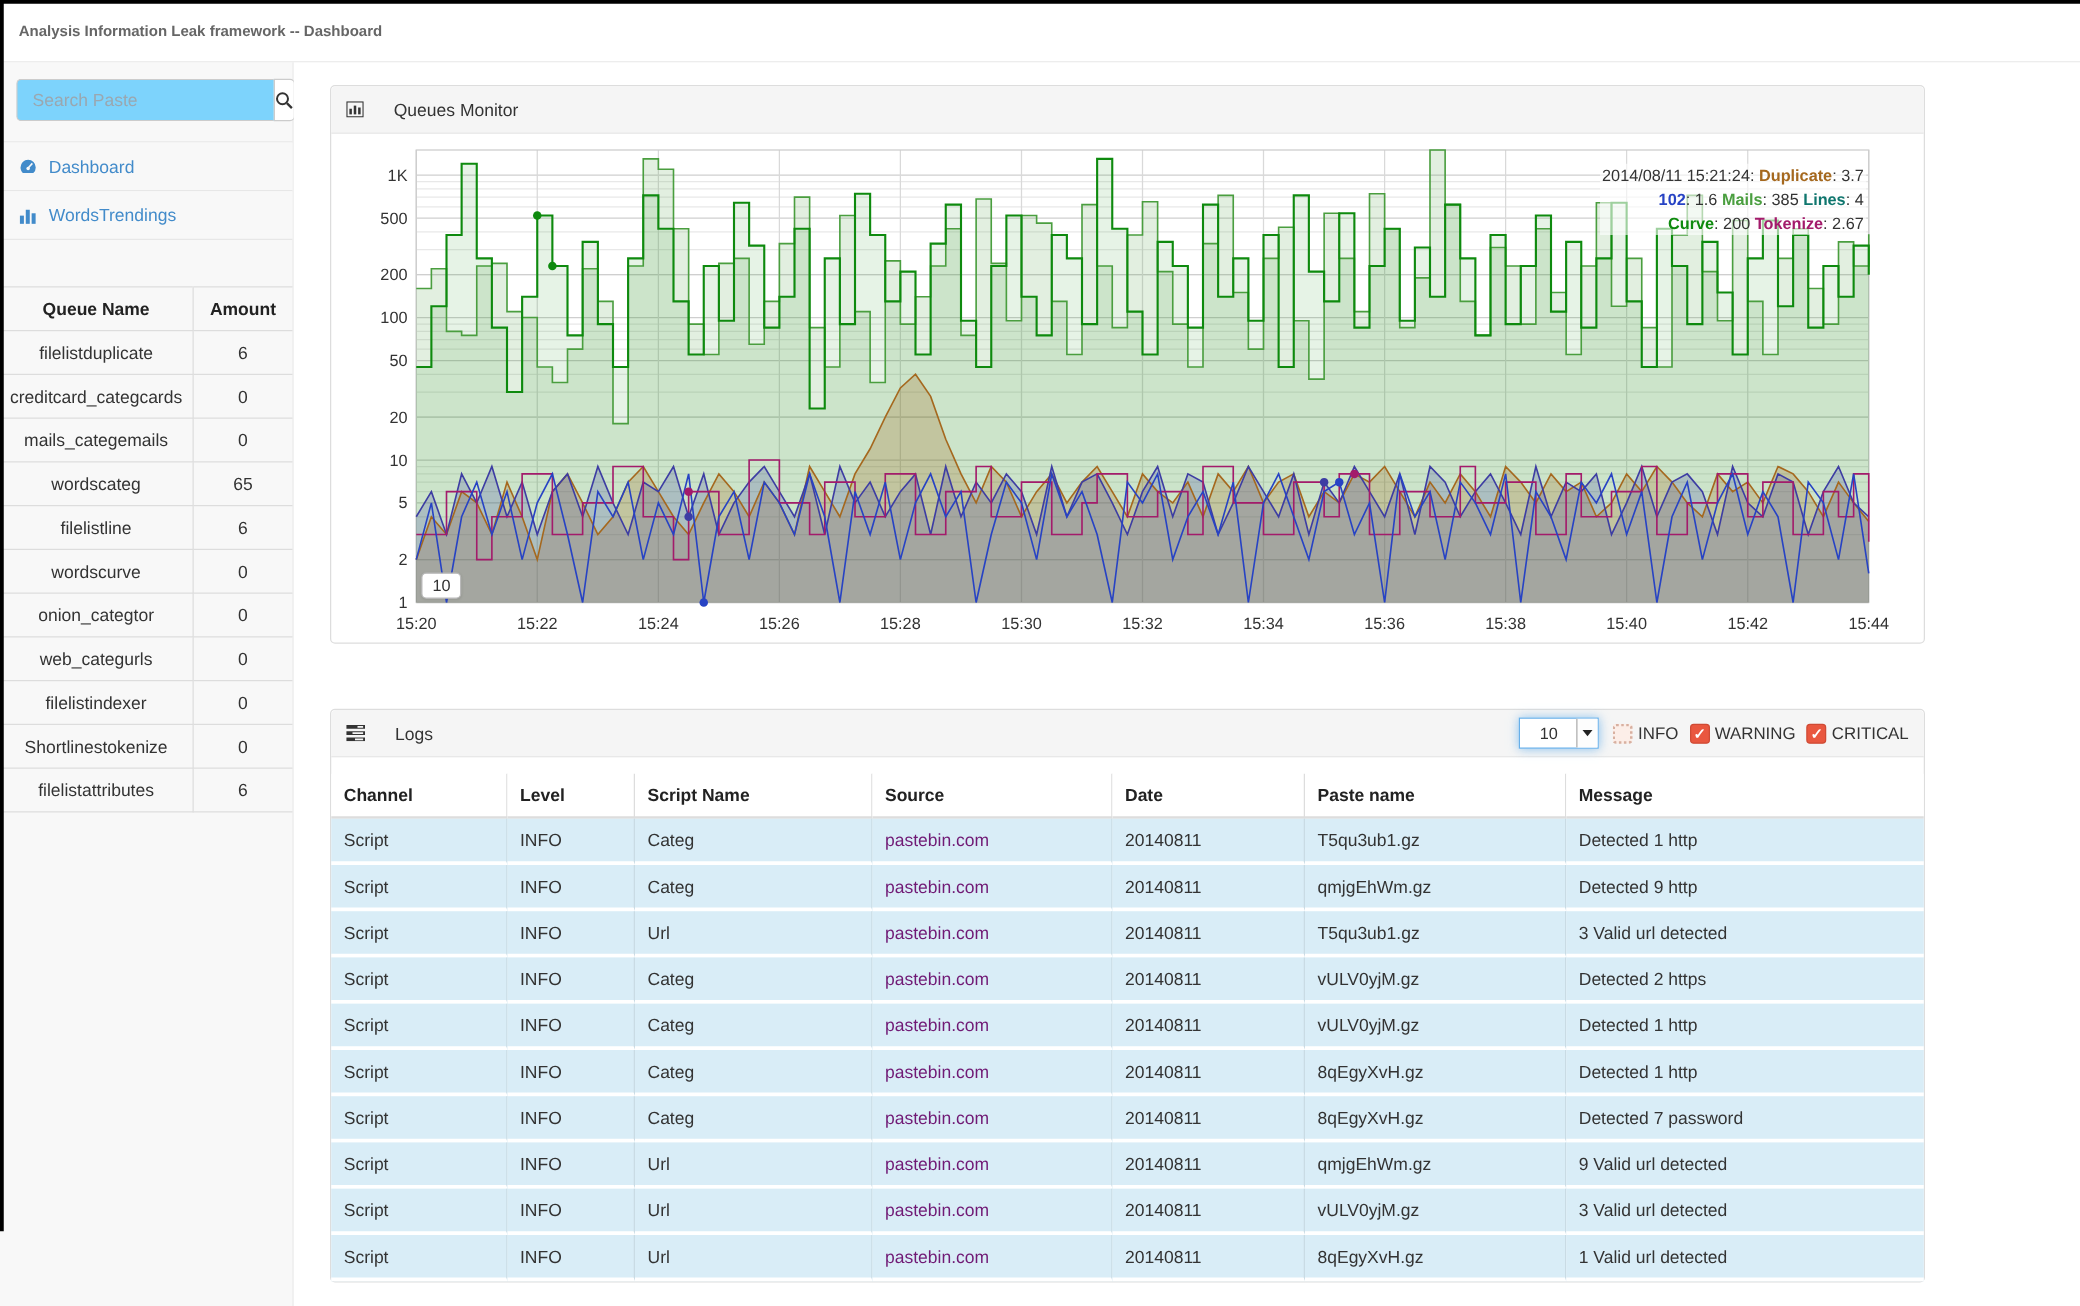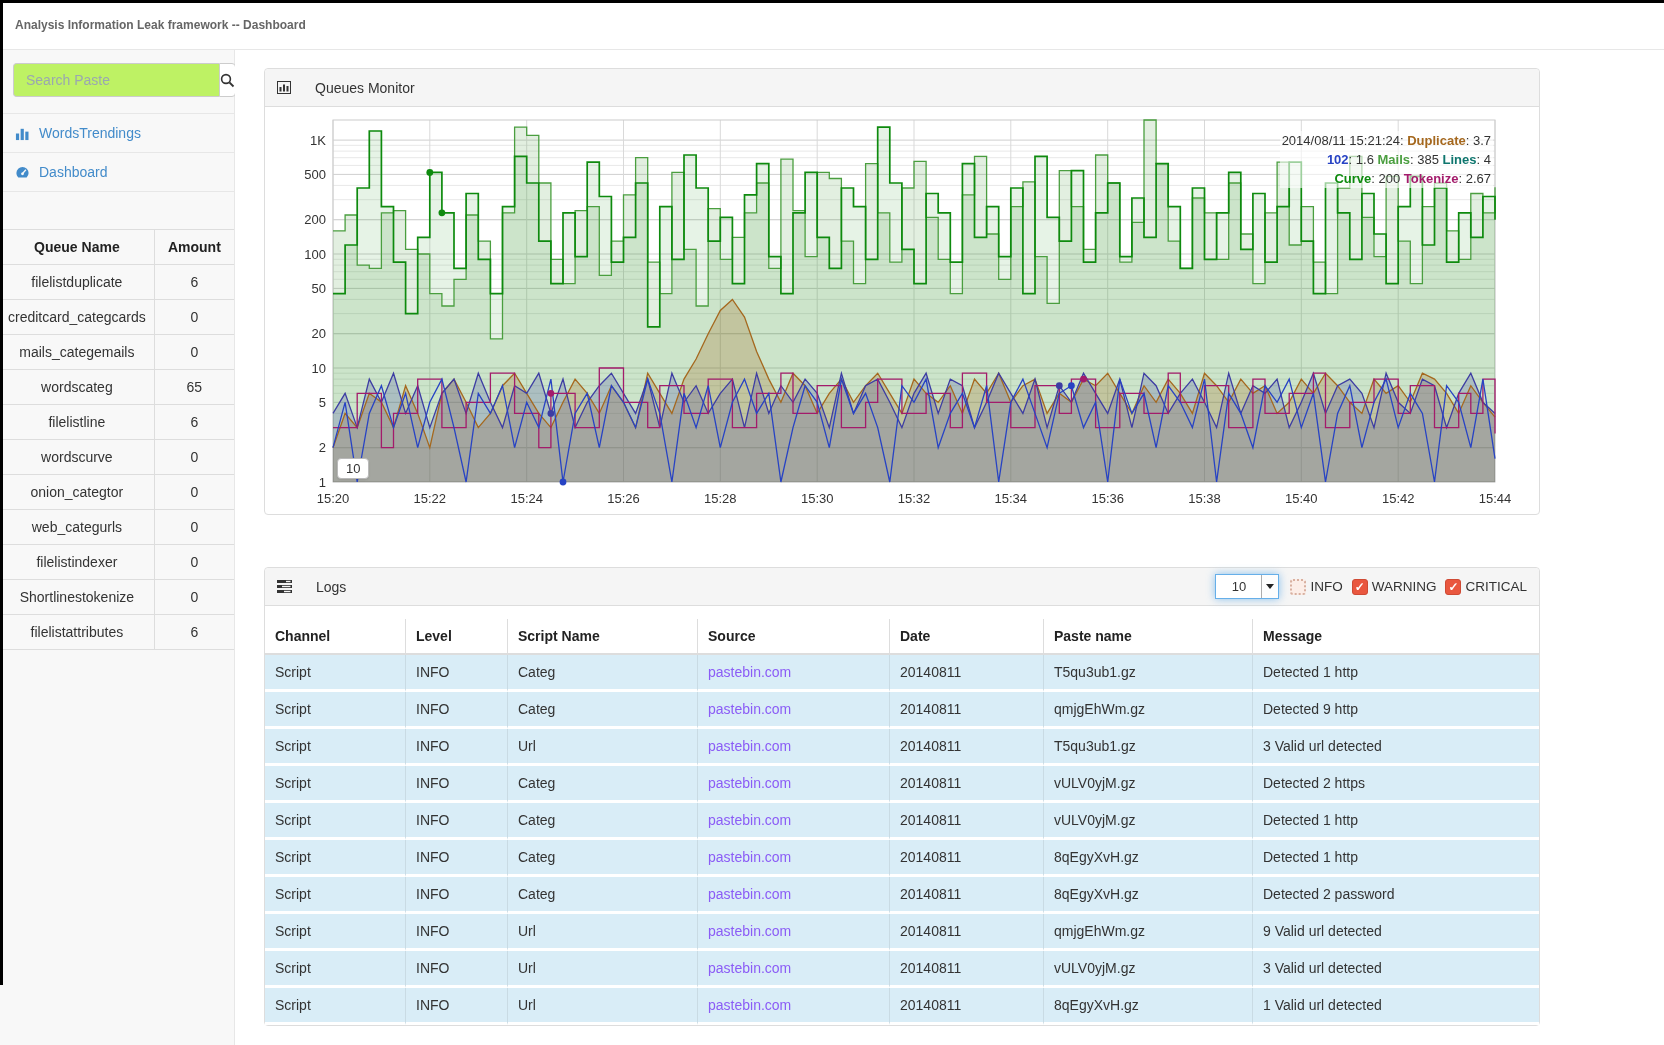--- a/index.html
+++ b/index.html
@@ -7,21 +7,21 @@
        font-family:"Liberation Sans",sans-serif;color:#333;font-size:14px}
   .edge-top{position:absolute;top:0;left:0;width:1664px;height:3px;background:#000;z-index:60}
   .edge-left{position:absolute;top:0;left:0;width:3px;height:985px;background:#000;z-index:60}
   .app-header{height:50px;background:#fff;border-bottom:1px solid #e7e7e7;display:flex;align-items:center;padding-left:15px}
   .app-title{font-size:12px;font-weight:700;color:#666}
   .layout{display:flex;height:995px}
   
   .sidebar{width:235px;flex:none;background:#f8f8f8;border-right:1px solid #e7e7e7;padding-top:13px}
   .search-row{display:flex;margin:0 13px 16px 13px}
   .search-input{flex:1;height:34px;border:1px solid #ccc;border-right:none;border-radius:4px 0 0 4px;
-    padding:6px 12px;font-size:14px;color:#555;background:#bef264;outline:none;font-family:"Liberation Sans",sans-serif}
+    padding:6px 12px;font-size:14px;color:#555;background:#7dd3fc;outline:none;font-family:"Liberation Sans",sans-serif}
   .search-input::placeholder{color:#9aa7b0}
   .search-btn{width:40px;height:34px;border:1px solid #ccc;border-radius:0 4px 4px 0;background:#fff;
     display:flex;align-items:center;justify-content:center;cursor:pointer}
   .side-nav{border-top:1px solid #e7e7e7}
   .side-nav a{display:flex;align-items:center;gap:9px;height:39px;padding:0 15px;color:#428bca;
     text-decoration:none;font-size:14px;border-bottom:1px solid #e7e7e7;background:#f8f8f8}
   .queue-table{width:100%;border-collapse:collapse;margin-top:37px;border-top:1px solid #ddd}
   .queue-table th,.queue-table td{text-align:center;padding:9px 8px;font-size:14px;border-bottom:1px solid #ddd}
   .queue-table th{font-weight:700;color:#222}
   .queue-table th:first-child,.queue-table td:first-child{width:147px;border-right:1px solid #ddd}
@@ -49,21 +49,21 @@
   .cb.checked{background:#e9573f;border:1px solid #cf4a34;color:#fff;font-size:12px;line-height:14px;text-align:center;font-weight:700}
   .cb.unchecked{background:#fceee8;border:2px dotted #d8b0a0}
   
   .log-table{width:100%;border-collapse:separate;border-spacing:0;margin-top:13px}
   .log-table th{background:#fff;text-align:left;font-weight:700;padding:9px 10px;font-size:14px;color:#222;
     border-bottom:2px solid #ddd;border-right:1px solid #ddd}
   .log-table th:last-child{border-right:none}
   .log-table td{background:#d9edf7;padding:9px 10px;font-size:14px;color:#333;
     border-bottom:3px solid #fff;border-right:1px solid #c9dbe4}
   .log-table td:last-child{border-right:none}
-  .log-table a{color:#8b5cf6;text-decoration:none}
+  .log-table a{color:#701a75;text-decoration:none}
   svg{display:block}
 </style>
 </head>
 <body>
 
 <div class="edge-top"></div>
 <div class="edge-left"></div>
 
 <div class="app-header">
   <span class="app-title">Analysis Information Leak framework -- Dashboard</span>
@@ -80,36 +80,36 @@
               <circle cx="6" cy="6" r="4.4" fill="none" stroke="#333" stroke-width="1.6"></circle>
               <line x1="9.5" y1="9.5" x2="13.5" y2="13.5" stroke="#333" stroke-width="1.8"></line>
             </svg>
         </span>
       </button>
     </div>
     <div class="side-nav">
       <a href="#">
         <span>
           <svg width="15" height="15" viewBox="0 0 16 16">
-              <rect x="1" y="8" width="3.4" height="7" fill="#428bca"></rect>
-              <rect x="6" y="3" width="3.4" height="12" fill="#428bca"></rect>
-              <rect x="11" y="6" width="3.4" height="9" fill="#428bca"></rect>
-            </svg>
-        </span>
-        <span>WordsTrendings</span>
+              <path d="M8 2a6.5 6.5 0 0 0-6.5 6.5c0 1.9.8 3.6 2.1 4.8h8.8a6.47 6.47 0 0 0 2.1-4.8A6.5 6.5 0 0 0 8 2z" fill="#428bca"></path>
+              <line x1="8" y1="9" x2="11.6" y2="5" stroke="#f8f8f8" stroke-width="1.4"></line>
+              <circle cx="8" cy="9.4" r="1.5" fill="#f8f8f8"></circle>
+            </svg>
+        </span>
+        <span>Dashboard</span>
       </a>
       <a href="#">
         <span>
           <svg width="15" height="15" viewBox="0 0 16 16">
-              <path d="M8 2a6.5 6.5 0 0 0-6.5 6.5c0 1.9.8 3.6 2.1 4.8h8.8a6.47 6.47 0 0 0 2.1-4.8A6.5 6.5 0 0 0 8 2z" fill="#428bca"></path>
-              <line x1="8" y1="9" x2="11.6" y2="5" stroke="#f8f8f8" stroke-width="1.4"></line>
-              <circle cx="8" cy="9.4" r="1.5" fill="#f8f8f8"></circle>
-            </svg>
-        </span>
-        <span>Dashboard</span>
+              <rect x="1" y="8" width="3.4" height="7" fill="#428bca"></rect>
+              <rect x="6" y="3" width="3.4" height="12" fill="#428bca"></rect>
+              <rect x="11" y="6" width="3.4" height="9" fill="#428bca"></rect>
+            </svg>
+        </span>
+        <span>WordsTrendings</span>
       </a>
     </div>
     <table class="queue-table">
       <thead>
         <tr>
           <th>Queue Name</th>
           <th>Amount</th>
         </tr>
       </thead>
       <tbody id="queue-rows">
@@ -387,21 +387,21 @@
               <td>8qEgyXvH.gz</td>
               <td>Detected 1 http</td>
             </tr>
             <tr>
               <td>Script</td>
               <td>INFO</td>
               <td>Categ</td>
               <td><a href="#">pastebin.com</a></td>
               <td>20140811</td>
               <td>8qEgyXvH.gz</td>
-              <td>Detected 2 password</td>
+              <td>Detected 7 password</td>
             </tr>
             <tr>
               <td>Script</td>
               <td>INFO</td>
               <td>Url</td>
               <td><a href="#">pastebin.com</a></td>
               <td>20140811</td>
               <td>qmjgEhWm.gz</td>
               <td>9 Valid url detected</td>
             </tr>

